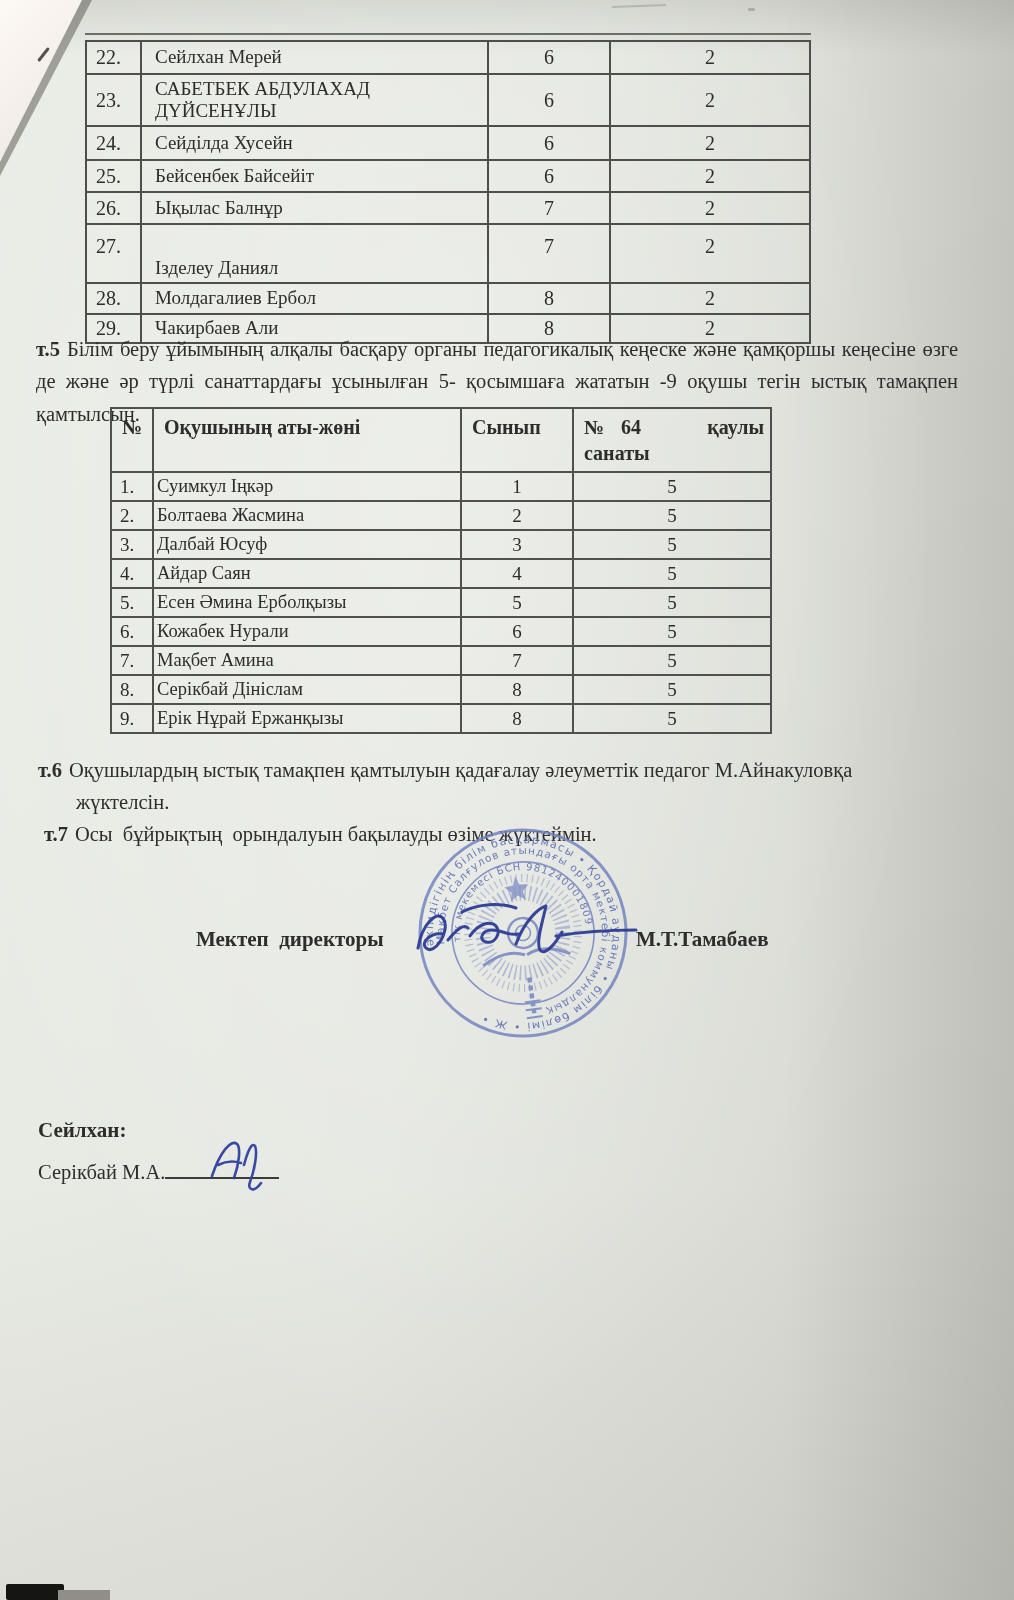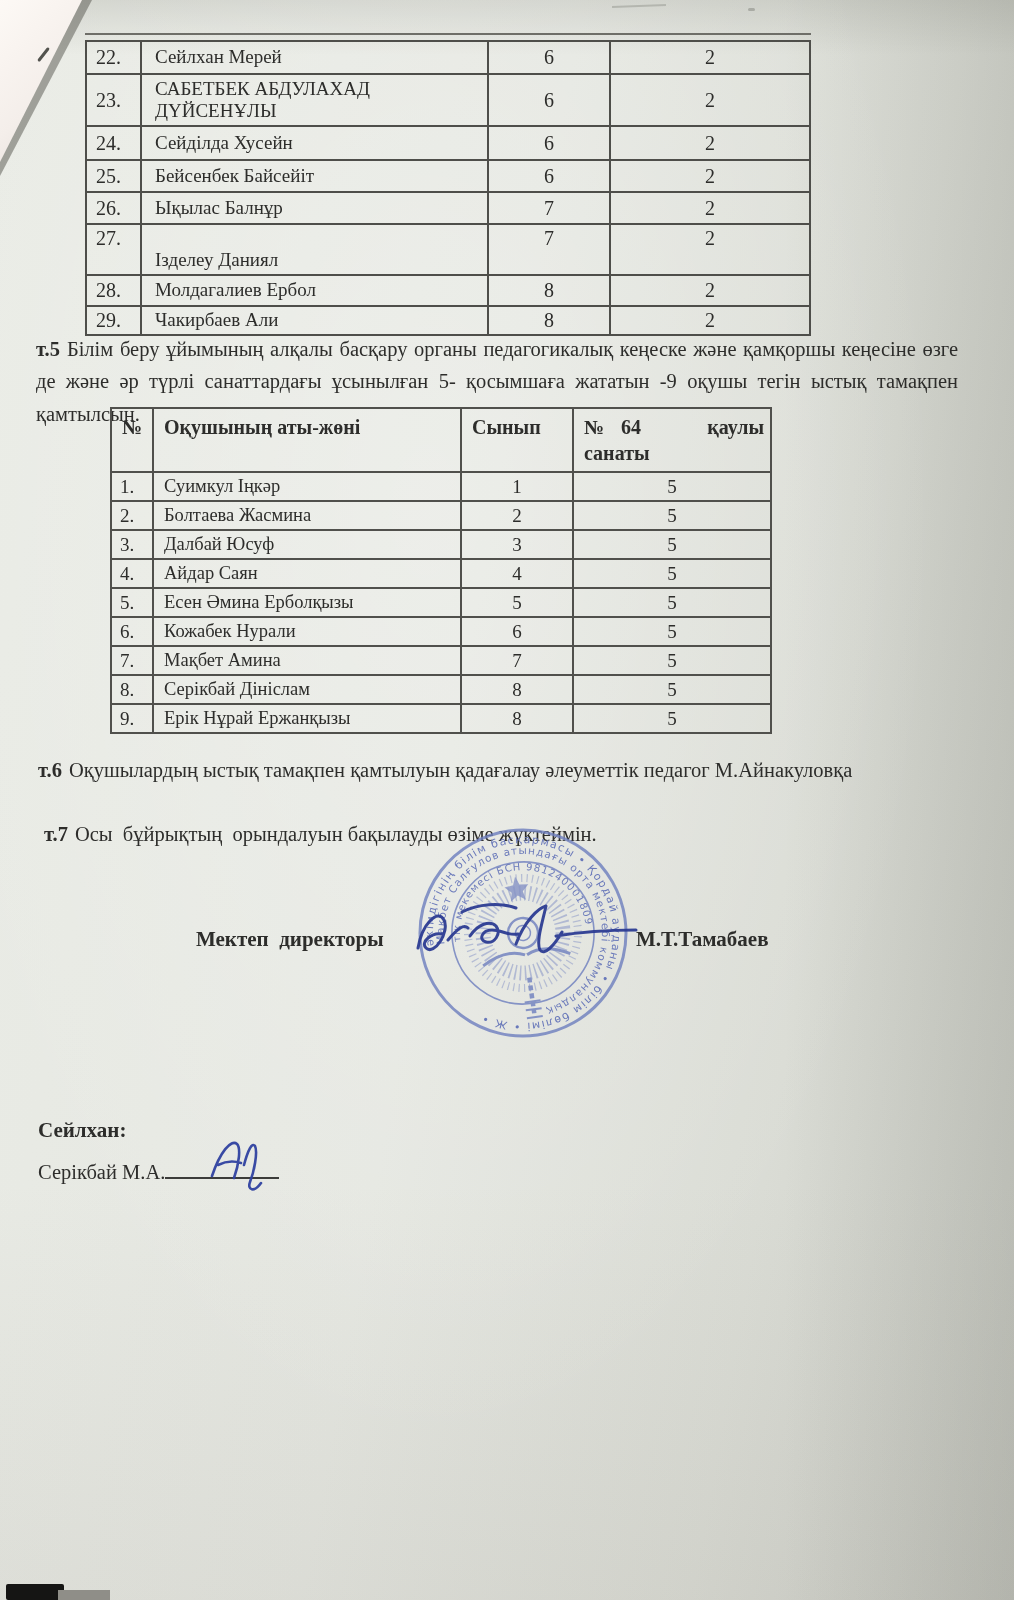--- a/index.html
+++ b/index.html
@@ -37,33 +37,33 @@
   .t1{left:85px;top:40px;width:724px;}
   .t1 td{border:2px solid #4e4e4a;overflow:hidden;margin-left:32px;}
   .t1 td.num{padding-left:9px;font-size:20px;}
   .t1 td.name{padding-left:13px;font-size:19px;line-height:1.18;}
   .t1 td.ctr{text-align:center;font-size:20px;}
   .t1 tr:nth-child(1) td{height:29px;}
   .t1 tr:nth-child(2) td{height:48px;}
   .t1 tr:nth-child(3) td{height:30px;}
   .t1 tr:nth-child(4) td{height:28px;}
   .t1 tr:nth-child(5) td{height:28px;}
-  .t1 tr:nth-child(6) td{height:44px;vertical-align:top;padding-top:2px;}
+  .t1 tr:nth-child(6) td{height:44px;vertical-align:top;padding-top:10px;}
   .t1 tr:nth-child(6) td.name{vertical-align:bottom;padding-bottom:3px;}
   .t1 tr:nth-child(7) td{height:27px;}
   .t1 tr:nth-child(8) td{height:25px;}
 
   .t2{left:110px;top:407px;width:660px;}
   .t2 th,.t2 td{border:2px solid #50504c;overflow:hidden;}
   .t2 th{font-size:20px;text-align:left;vertical-align:top;padding:5px 6px 5px 10px;line-height:1.3;}
   .t2 th.wrapcol{text-align:justify;text-align-last:left;}
   .t2 thead tr th{height:48px;}
   .t2 td{height:25px;font-size:19px;}
   .t2 td.num{padding-left:8px;}
-  .t2 td.name{padding-left:10px;font-size:18.5px;}
+  .t2 td.name{padding-left:3px;font-size:18.5px;}
   .t2 td.ctr{text-align:center;}
 
   .para{position:absolute;font-size:20.5px;line-height:1.6;}
   .plabel{font-weight:bold;margin-right:7px;}
   .p5{left:36px;top:312px;width:922px;text-align:justify;}
   .p6{left:38px;top:733px;width:945px;}
   .p6 .line1{white-space:pre;display:block;}
   .p6 .cont{display:block;margin-left:38px;}
   .p7{left:44px;top:797px;white-space:pre;}
 
@@ -222,20 +222,21 @@
         <td class="num">9.</td>
         <td class="name">Ерік Нұрай Ержанқызы</td>
         <td class="ctr">8</td>
         <td class="ctr">5</td>
       </tr>
       </tbody>
   </table>
 
   <p class="para p6">
     <span class="line1"><span class="plabel">т.6</span><span>Оқушылардың ыстық тамақпен қамтылуын қадағалау әлеуметтік педагог М.Айнакуловқа</span></span>
+    <span class="cont">жүктелсін.</span>
   </p>
 
   <p class="para p7"><span class="plabel">т.7</span><span>Осы  бұйрықтың  орындалуын бақылауды өзіме жүктеймін.</span></p>
 
   <span class="director-label">Мектеп  директоры</span>
   <span class="director-name">М.Т.Тамабаев</span>
 
   <svg class="stamp" viewBox="0 0 214 214">
     <g fill="none" stroke="#7080bf" opacity="0.82">
       <circle cx="107" cy="107" r="103" stroke-width="3"></circle>

